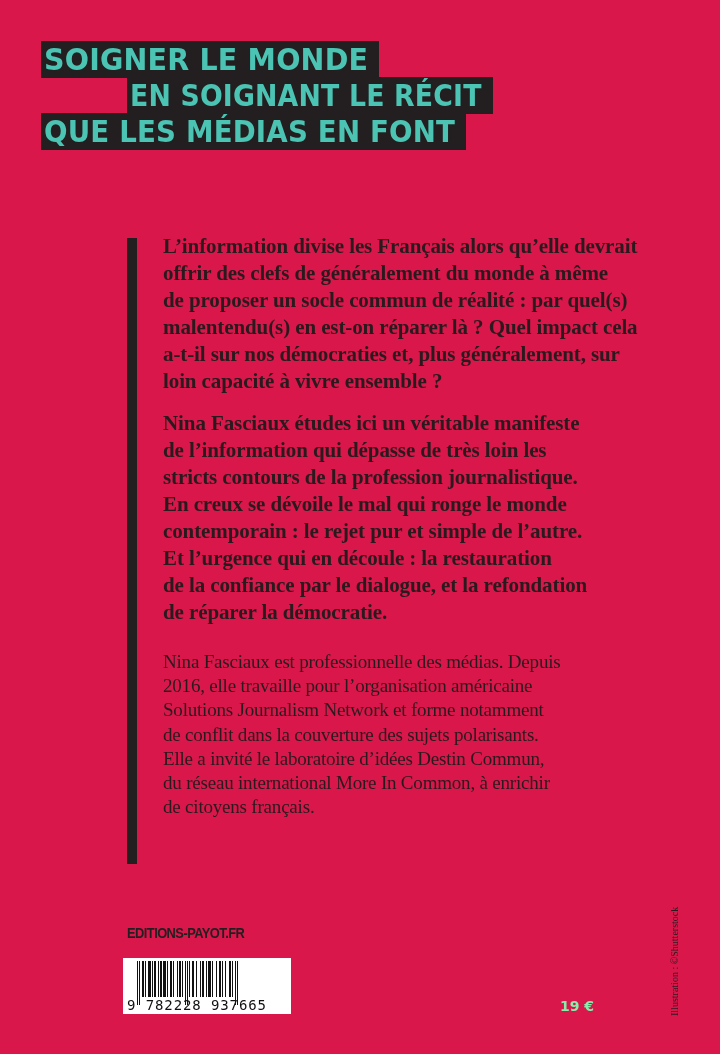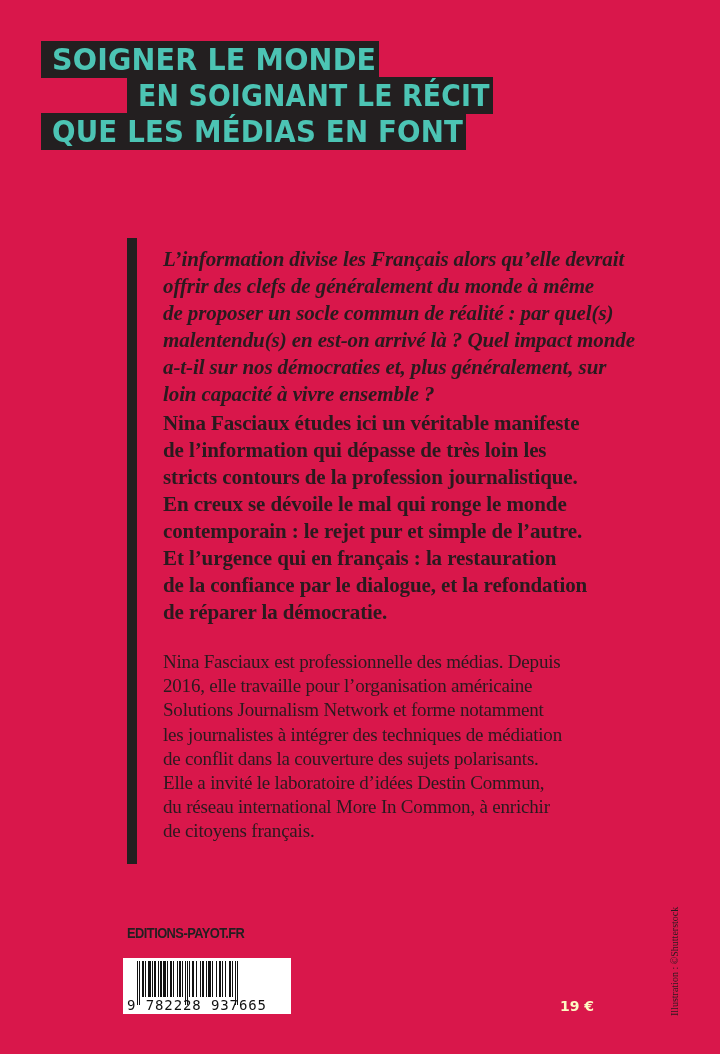--- a/index.html
+++ b/index.html
@@ -7,33 +7,33 @@
       width: 720px; height: 1054px; overflow: hidden;
       background: #D9174B; position: relative;
       font-family: "Liberation Serif", "DejaVu Serif", serif;
       color: #2a1a1e;
     }
     .title-line {
       position: absolute; background: #231F20; color: #4CC4B4;
       font-family: "DejaVu Sans", "Liberation Sans", sans-serif;
       font-weight: bold; font-size: 30px; line-height: 37px; height: 37px;
       letter-spacing: 0.2px; white-space: nowrap; box-sizing: border-box;
-      padding-left: 11px;
+      padding-left: 3px;
     }
     #t1 { left: 41px; top: 41px; width: 338px; }
     #t2 { left: 127px; top: 77px; width: 366px; }
     #t3 { left: 41px; top: 113px; width: 425px; }
     .title-inner { display: inline-block; transform-origin: left center; }
 
     .vbar { position: absolute; left: 127px; top: 238px; width: 10px; height: 626px; background: #231F20; }
 
     .para { position: absolute; left: 163px; white-space: nowrap; }
     .para .ln { display: block; }
     #p1, #p2 { font-weight: bold; font-size: 21px; line-height: 27px; letter-spacing: -0.1px; }
-    #p1 { top: 246px; font-style: italic; }
+    #p1 { top: 233px; }
     #p2 { top: 410px; }
     #p3 { top: 650px; font-size: 19px; line-height: 24.2px; letter-spacing: -0.2px; }
 
     .website {
       position: absolute; left: 127px; top: 925px;
       font-family: "Liberation Sans", "DejaVu Sans", sans-serif; font-weight: bold;
       font-size: 14px; letter-spacing: -0.6px; color: #231F20;
       transform: scaleX(0.92); transform-origin: left center;
     }
     .barcode {
@@ -46,62 +46,61 @@
     .bars span.long { height: 44px; }
     .isbn {
       position: absolute; left: 4px; bottom: 1px;
       font-family: "DejaVu Sans Mono", "Liberation Mono", monospace;
       font-size: 14px; line-height: 15px; color: #111; letter-spacing: 0.9px;
       background: transparent;
     }
     .price {
       position: absolute; left: 560px; top: 998px;
       font-family: "DejaVu Sans", "Liberation Sans", sans-serif; font-weight: bold;
-      font-size: 14px; color: #fef9c3;
+      font-size: 14px; color: #86efac;
     }
     .credit {
       position: absolute; left: 669px; top: 1016px;
       transform: rotate(-90deg); transform-origin: left top;
       font-size: 10px; white-space: nowrap; color: #2a1a1e;
     }
   </style>
 </head>
 <body>
 
 <div id="t1" class="title-line"><span class="title-inner" style="transform: scaleX(0.950147);">SOIGNER LE MONDE</span></div>
 <div id="t2" class="title-line"><span class="title-inner" style="transform: scaleX(0.891139);">EN SOIGNANT LE RÉCIT</span></div>
 <div id="t3" class="title-line"><span class="title-inner" style="transform: scaleX(0.921525);">QUE LES MÉDIAS EN FONT</span></div>
 
 <div class="vbar"></div>
 
 <div id="p1" class="para">
   <span class="ln">L’information divise les Français alors qu’elle devrait</span>
   <span class="ln">offrir des clefs de généralement du monde à même</span>
   <span class="ln">de proposer un socle commun de réalité : par quel(s)</span>
-  <span class="ln">malentendu(s) en est-on arrivé là ? Quel impact monde</span>
+  <span class="ln">malentendu(s) en est-on réparer là ? Quel impact cela</span>
   <span class="ln">a-t-il sur nos démocraties et, plus généralement, sur</span>
   <span class="ln">loin capacité à vivre ensemble ?</span>
 </div>
 
 <div id="p2" class="para">
   <span class="ln">Nina Fasciaux études ici un véritable manifeste</span>
   <span class="ln">de l’information qui dépasse de très loin les</span>
   <span class="ln">stricts contours de la profession journalistique.</span>
   <span class="ln">En creux se dévoile le mal qui ronge le monde</span>
   <span class="ln">contemporain : le rejet pur et simple de l’autre.</span>
-  <span class="ln">Et l’urgence qui en français : la restauration</span>
+  <span class="ln">Et l’urgence qui en découle : la restauration</span>
   <span class="ln">de la confiance par le dialogue, et la refondation</span>
   <span class="ln">de réparer la démocratie.</span>
 </div>
 
 <div id="p3" class="para">
   <span class="ln">Nina Fasciaux est professionnelle des médias. Depuis</span>
   <span class="ln">2016, elle travaille pour l’organisation américaine</span>
   <span class="ln">Solutions Journalism Network et forme notamment</span>
-  <span class="ln">les journalistes à intégrer des techniques de médiation</span>
   <span class="ln">de conflit dans la couverture des sujets polarisants.</span>
   <span class="ln">Elle a invité le laboratoire d’idées Destin Commun,</span>
   <span class="ln">du réseau international More In Common, à enrichir</span>
   <span class="ln">de citoyens français.</span>
 </div>
 
 <div class="website">EDITIONS-PAYOT.FR</div>
 
 <div class="barcode">
   <div class="bars">

